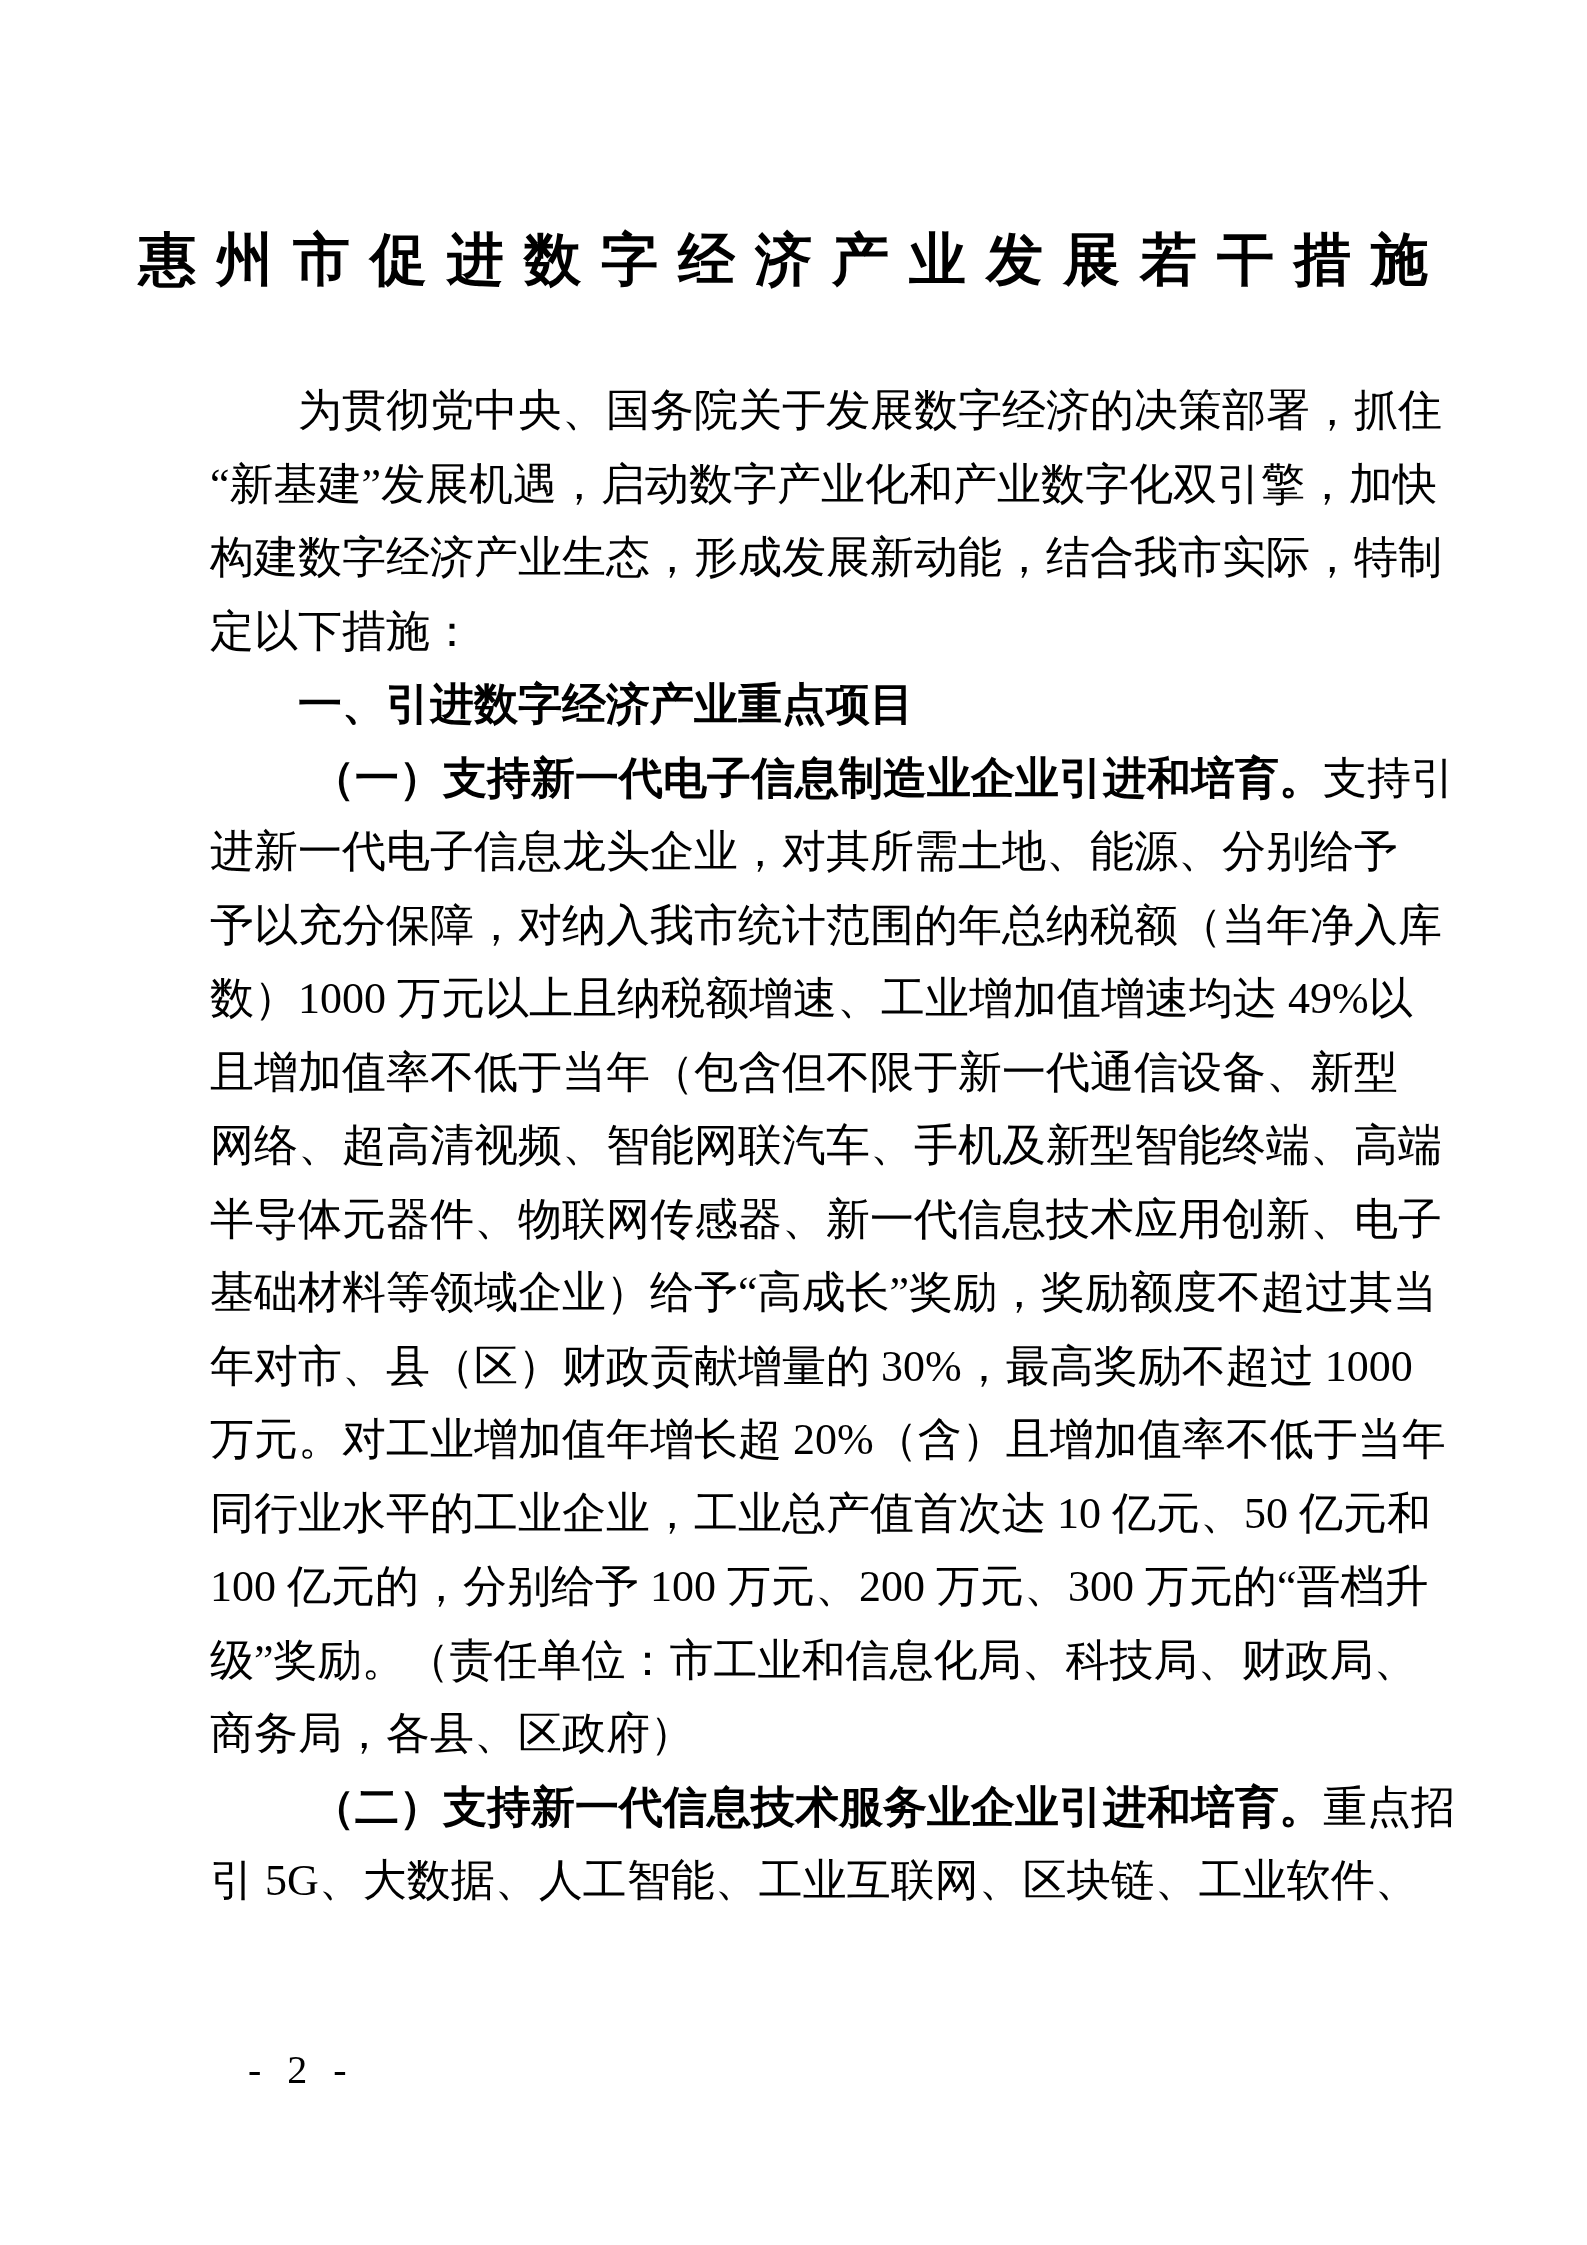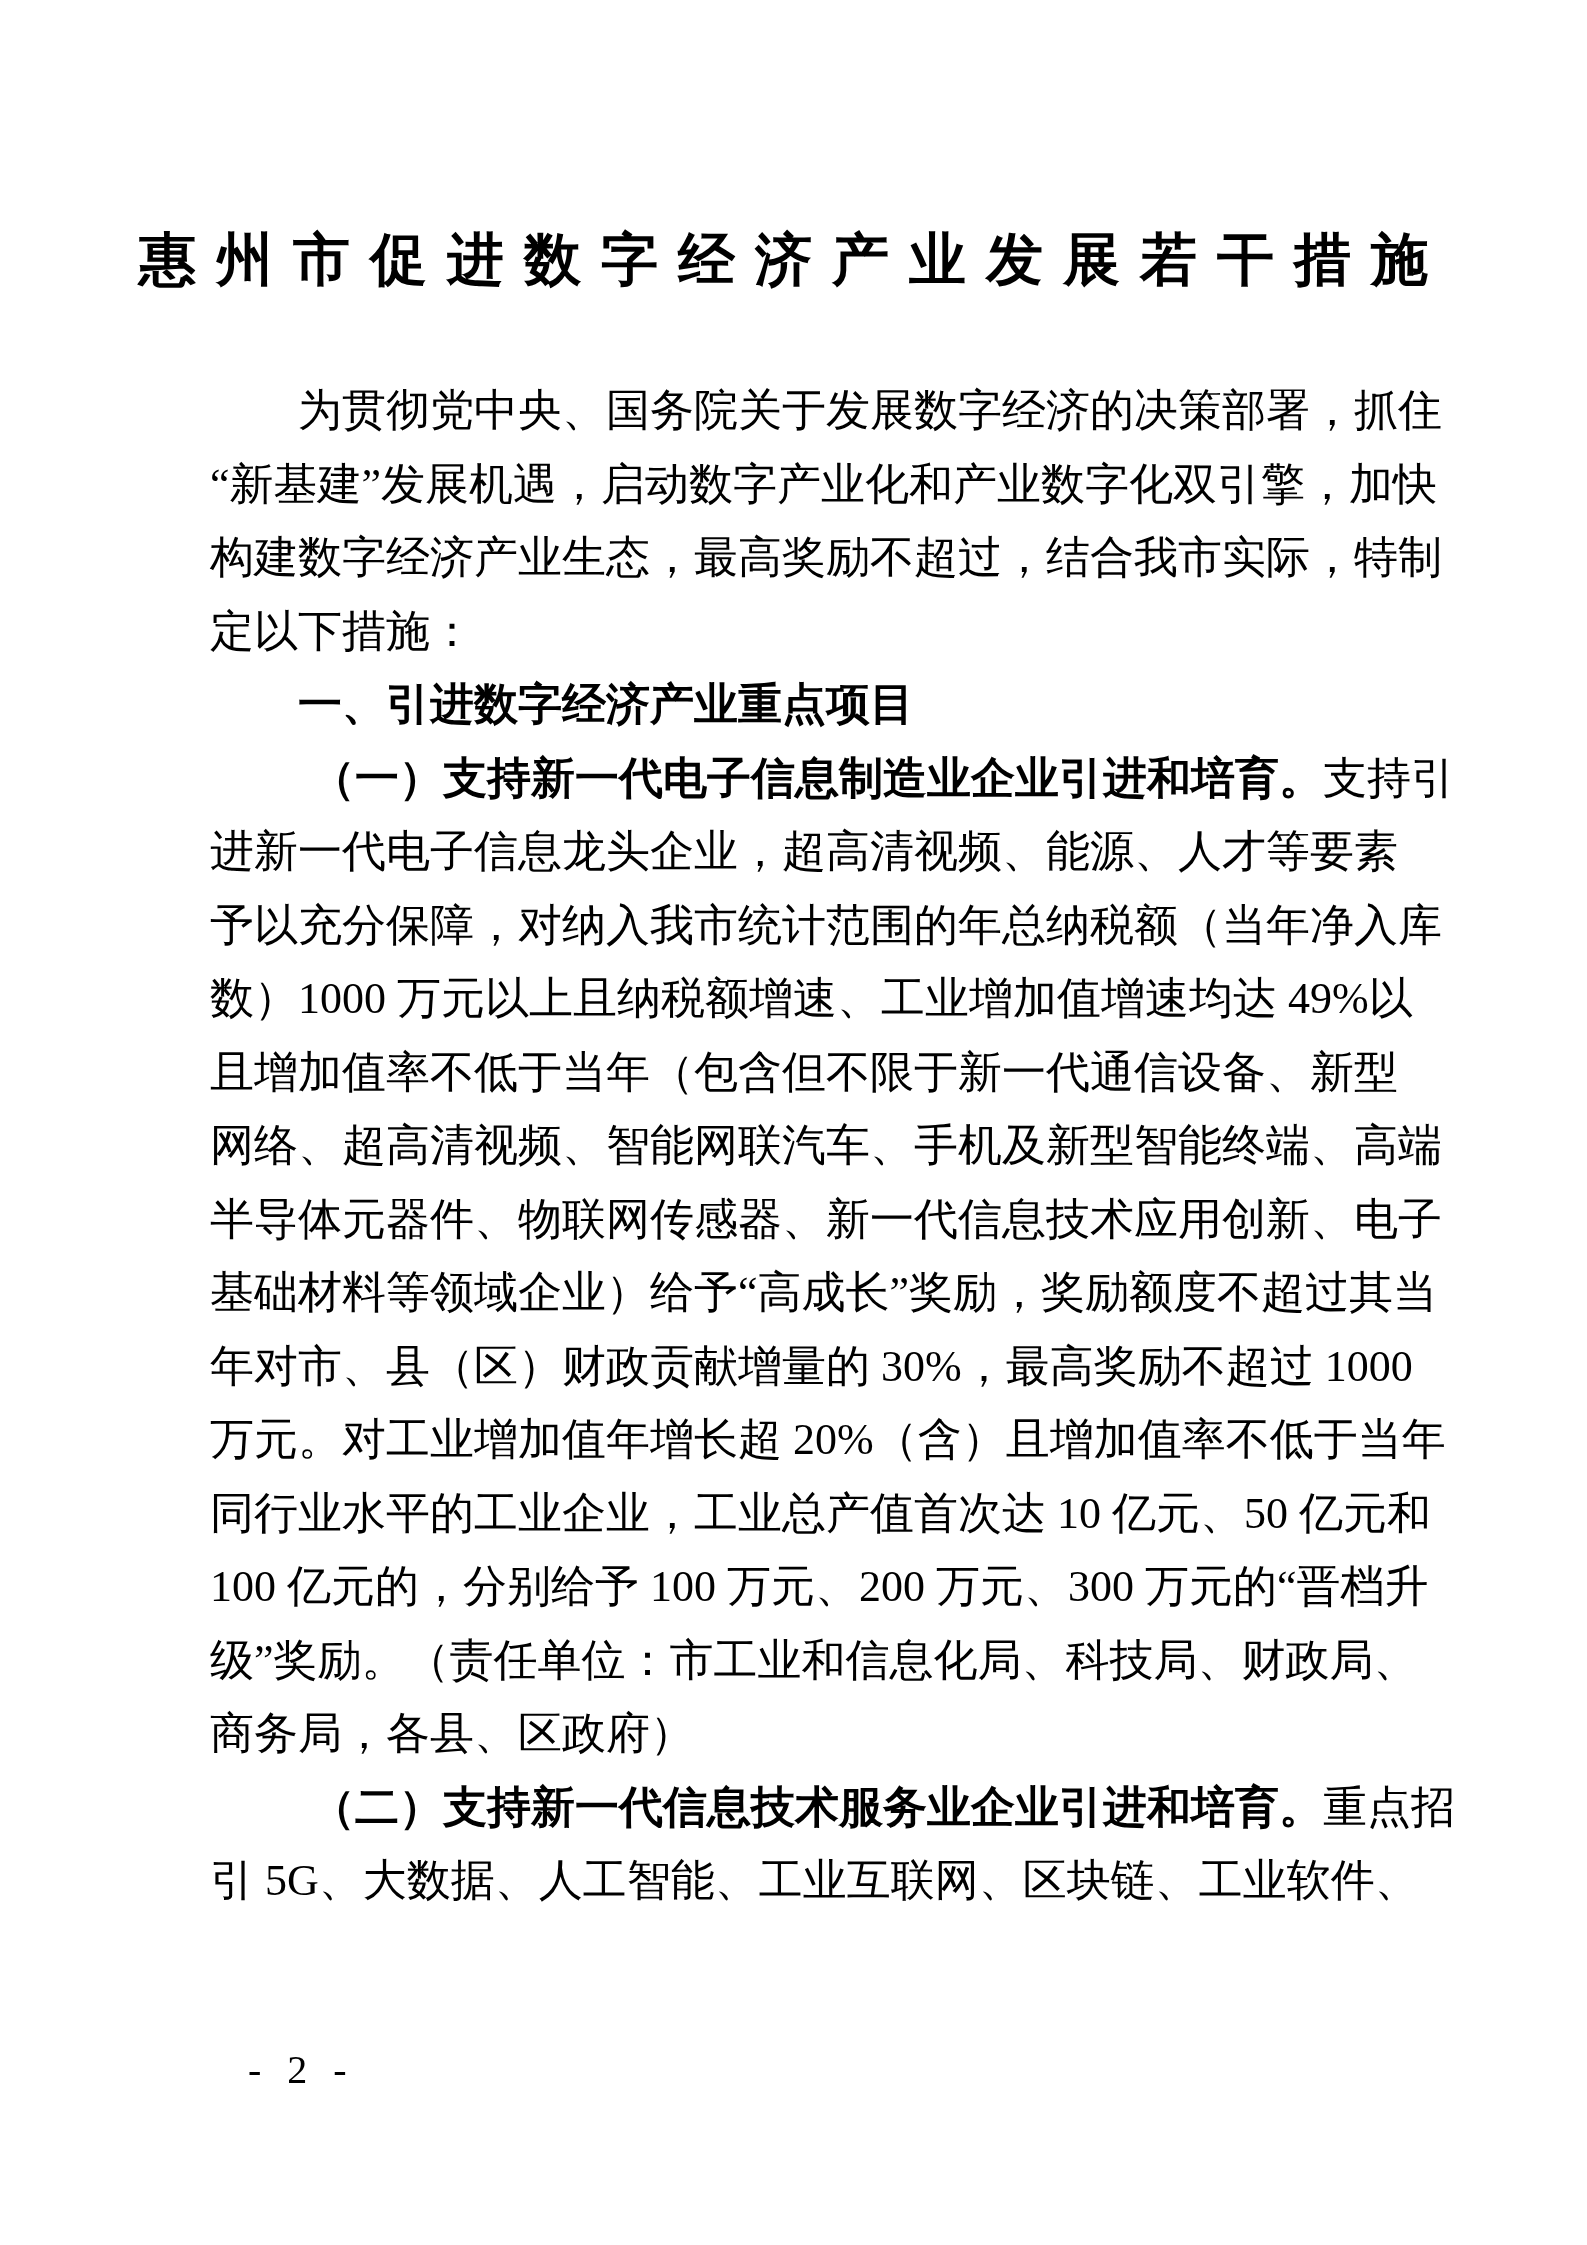--- a/index.html
+++ b/index.html
@@ -68,25 +68,25 @@
 </style>
 </head>
 <body>
 
 <div class="page">
   <h1 class="doc-title">惠州市促进数字经济产业发展若干措施</h1>
 
   <div class="content">
       <div class="line body indent">为贯彻党中央、国务院关于发展数字经济的决策部署，抓住</div>
       <div class="line body">“新基建”发展机遇，启动数字产业化和产业数字化双引擎，加快</div>
-      <div class="line body">构建数字经济产业生态，最高奖励不超过，结合我市实际，特制</div>
+      <div class="line body">构建数字经济产业生态，形成发展新动能，结合我市实际，特制</div>
       <div class="line body">定以下措施：</div>
       <div class="line heading indent">一、引进数字经济产业重点项目</div>
       <div class="line body indent"><span class="seg-lead">（一）支持新一代电子信息制造业企业引进和培育。</span><span class="seg-body">支持引</span></div>
-      <div class="line body">进新一代电子信息龙头企业，超高清视频、能源、人才等要素</div>
+      <div class="line body">进新一代电子信息龙头企业，对其所需土地、能源、分别给予</div>
       <div class="line body">予以充分保障，对纳入我市统计范围的年总纳税额（当年净入库</div>
       <div class="line body">数）1000 万元以上且纳税额增速、工业增加值增速均达 49%以</div>
       <div class="line body">且增加值率不低于当年（包含但不限于新一代通信设备、新型</div>
       <div class="line body">网络、超高清视频、智能网联汽车、手机及新型智能终端、高端</div>
       <div class="line body">半导体元器件、物联网传感器、新一代信息技术应用创新、电子</div>
       <div class="line body">基础材料等领域企业）给予“高成长”奖励，奖励额度不超过其当</div>
       <div class="line body">年对市、县（区）财政贡献增量的 30%，最高奖励不超过 1000</div>
       <div class="line body">万元。对工业增加值年增长超 20%（含）且增加值率不低于当年</div>
       <div class="line body">同行业水平的工业企业，工业总产值首次达 10 亿元、50 亿元和</div>
       <div class="line body">100 亿元的，分别给予 100 万元、200 万元、300 万元的“晋档升</div>

